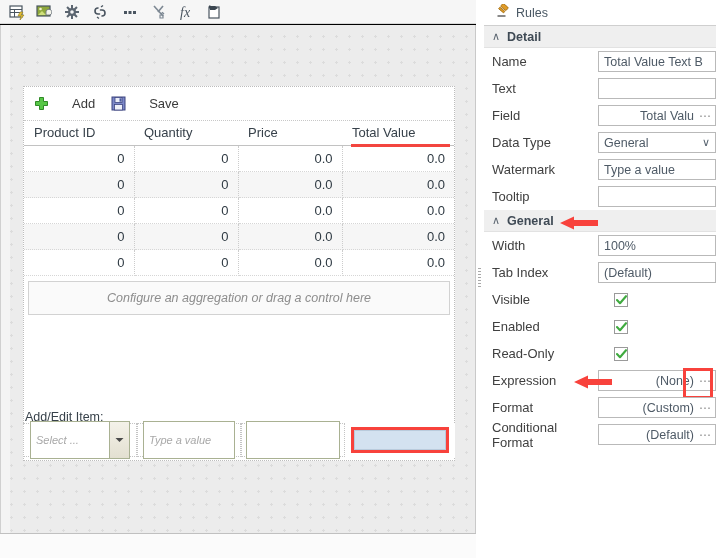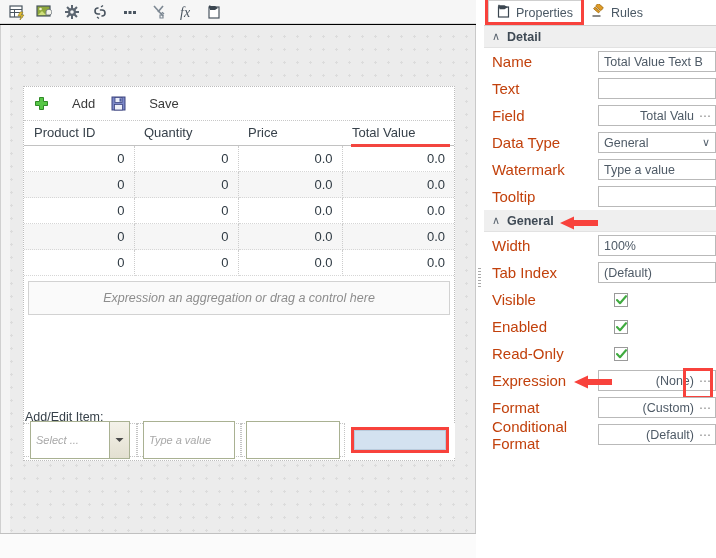--- a/index.html
+++ b/index.html
@@ -231,21 +231,21 @@
   }
   .sec-head .caret { font-size: 11px; color: #5b6570; }
   .sec-head .sec-name { font-size: 12.5px; font-weight: bold; color: #3f4a55; }
 
   .prop-row {
     height: 27px;
     display:flex; align-items:center;
     padding-left: 8px;
     position: relative;
   }
-  .prop-label { width: 122px; font-size: 15px; color: #c2410c; }
+  .prop-label { width: 122px; font-size: 13px; color: #404040; }
   .prop-ctl { flex: 1; position: relative; }
 
   .pinput {
     height: 21px;
     border: 1px solid #b9b9b9;
     background: #ffffff;
     font-size: 12.5px;
     color: #4e5a66;
     display:flex; align-items:center;
     padding: 0 5px;
@@ -420,21 +420,21 @@
               <tr>
                 <td>0</td>
                 <td>0</td>
                 <td>0.0</td>
                 <td>0.0</td>
               </tr>
             </tbody>
         </table>
 
         <div id="agg-row">
-          <span>Expression an aggregation or drag a control here</span>
+          <span>Configure an aggregation or drag a control here</span>
         </div>
       </div>
 
       <div id="addedit-label">Add/Edit Item:</div>
 
       <div id="addedit-row">
         <div class="ae-cell" style="width:114px">
           <div class="ae-input ae-select" style="width:100px">
             <span>Select ...</span>
             <span class="arrow">
@@ -476,30 +476,20 @@
         <i></i>
         <i></i>
         <i></i>
     </div>
   </div>
 
   <div id="right-pane">
 
 
     <div id="tabs">
-      <div class="tab active sel-outline">
-        <span>
-          <svg width="15" height="14" viewBox="0 0 15 14">
-            <rect x="2.5" y="3" width="10" height="10" fill="#ffffff" stroke="#3b4650" stroke-width="1.2"></rect>
-            <path d="M3.5 1.2 l5 0 3.2 2 -3.2 2 -5 0z" fill="#3b4650"></path>
-            <rect x="2.2" y="0.8" width="1.6" height="3.5" fill="#3b4650"></rect>
-          </svg>
-        </span>
-        <span>Properties</span>
-      </div>
       <div class="tab">
         <span>
           <svg width="15" height="14" viewBox="0 0 15 14">
             <rect x="5" y="1" width="7" height="4" rx="1" fill="#e09b26" stroke="#a06c12" stroke-width="0.8" transform="rotate(40 8.5 3)"></rect>
             <rect x="2.5" y="5" width="6.5" height="2" fill="#e09b26" stroke="#a06c12" stroke-width="0.8" transform="rotate(40 5.7 6)"></rect>
             <rect x="1.5" y="11" width="8" height="2" fill="#8a8a8a"></rect>
           </svg>
         </span>
         <span>Rules</span>
       </div>

